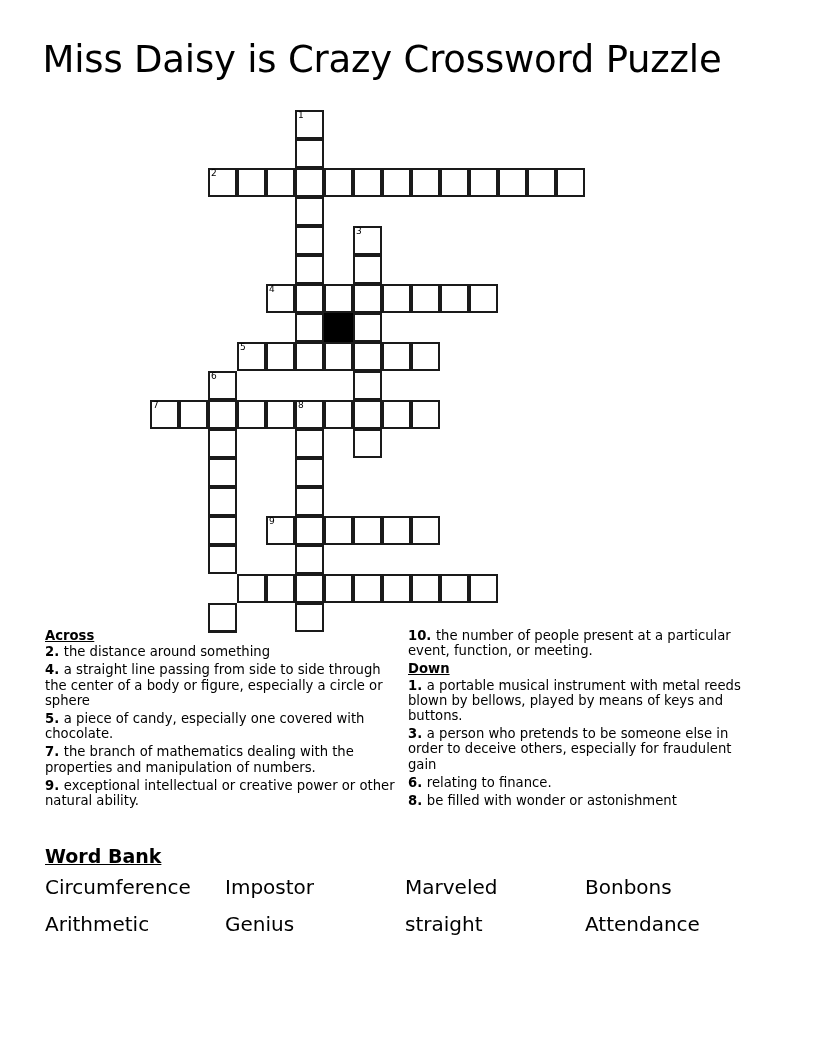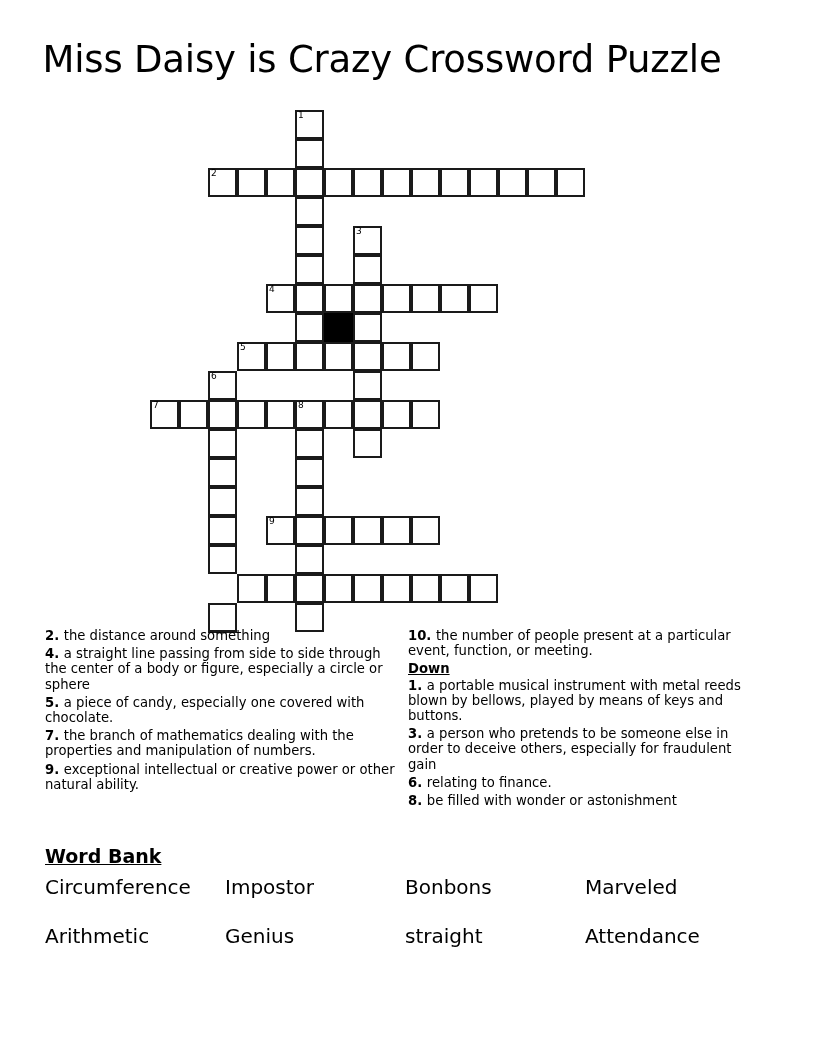--- a/index.html
+++ b/index.html
@@ -100,21 +100,21 @@
   #wordbank .wb-title {
     font-size: 19px;
     font-weight: bold;
     text-decoration: underline;
     margin-bottom: 6px;
     font-family: "DejaVu Sans", sans-serif;
   }
   .wb-grid {
     display: grid;
     grid-template-columns: 180px 180px 180px 180px;
-    row-gap: 20px;
+    row-gap: 8px;
   }
   .wb-word {
     font-size: 20px;
     line-height: 29px;
     font-family: "DejaVu Sans", sans-serif;
     white-space: nowrap;
   }
 </style>
 </head>
 <body>
@@ -218,20 +218,21 @@
       <div class="cell" style="left: 353px; top: 574px;"></div>
       <div class="cell" style="left: 382px; top: 574px;"></div>
       <div class="cell" style="left: 411px; top: 574px;"></div>
       <div class="cell" style="left: 440px; top: 574px;"></div>
       <div class="cell" style="left: 469px; top: 574px;"></div>
       <div class="cell" style="left: 208px; top: 603px;"></div>
       <div class="cell" style="left: 295px; top: 603px;"></div>
     </div>
 
   <div class="clues left">
+    <span class="section-head">Across</span>
     <div id="across-left">
         <span class="clue"><span class="cnum">2. </span><span>the distance around something</span></span>
         <span class="clue"><span class="cnum">4. </span><span>a straight line passing from side to side through the center of a body or figure, especially a circle or sphere</span></span>
         <span class="clue"><span class="cnum">5. </span><span>a piece of candy, especially one covered with chocolate.</span></span>
         <span class="clue"><span class="cnum">7. </span><span>the branch of mathematics dealing with the properties and manipulation of numbers.</span></span>
         <span class="clue"><span class="cnum">9. </span><span>exceptional intellectual or creative power or other natural ability.</span></span>
       </div>
   </div>
 
   <div class="clues right">
@@ -245,22 +246,22 @@
         <span class="clue"><span class="cnum">6. </span><span>relating to finance.</span></span>
         <span class="clue"><span class="cnum">8. </span><span>be filled with wonder or astonishment</span></span>
       </div>
   </div>
 
   <div id="wordbank">
     <div class="wb-title">Word Bank</div>
     <div class="wb-grid" id="wb-grid">
         <div class="wb-word">Circumference</div>
         <div class="wb-word">Impostor</div>
+        <div class="wb-word">Marveled</div>
         <div class="wb-word">Bonbons</div>
-        <div class="wb-word">Marveled</div>
         <div class="wb-word">Arithmetic</div>
         <div class="wb-word">Genius</div>
         <div class="wb-word">straight</div>
         <div class="wb-word">Attendance</div>
         <div class="wb-word"></div>
         <div class="wb-word"></div>
       </div>
   </div>
 
 </div>

